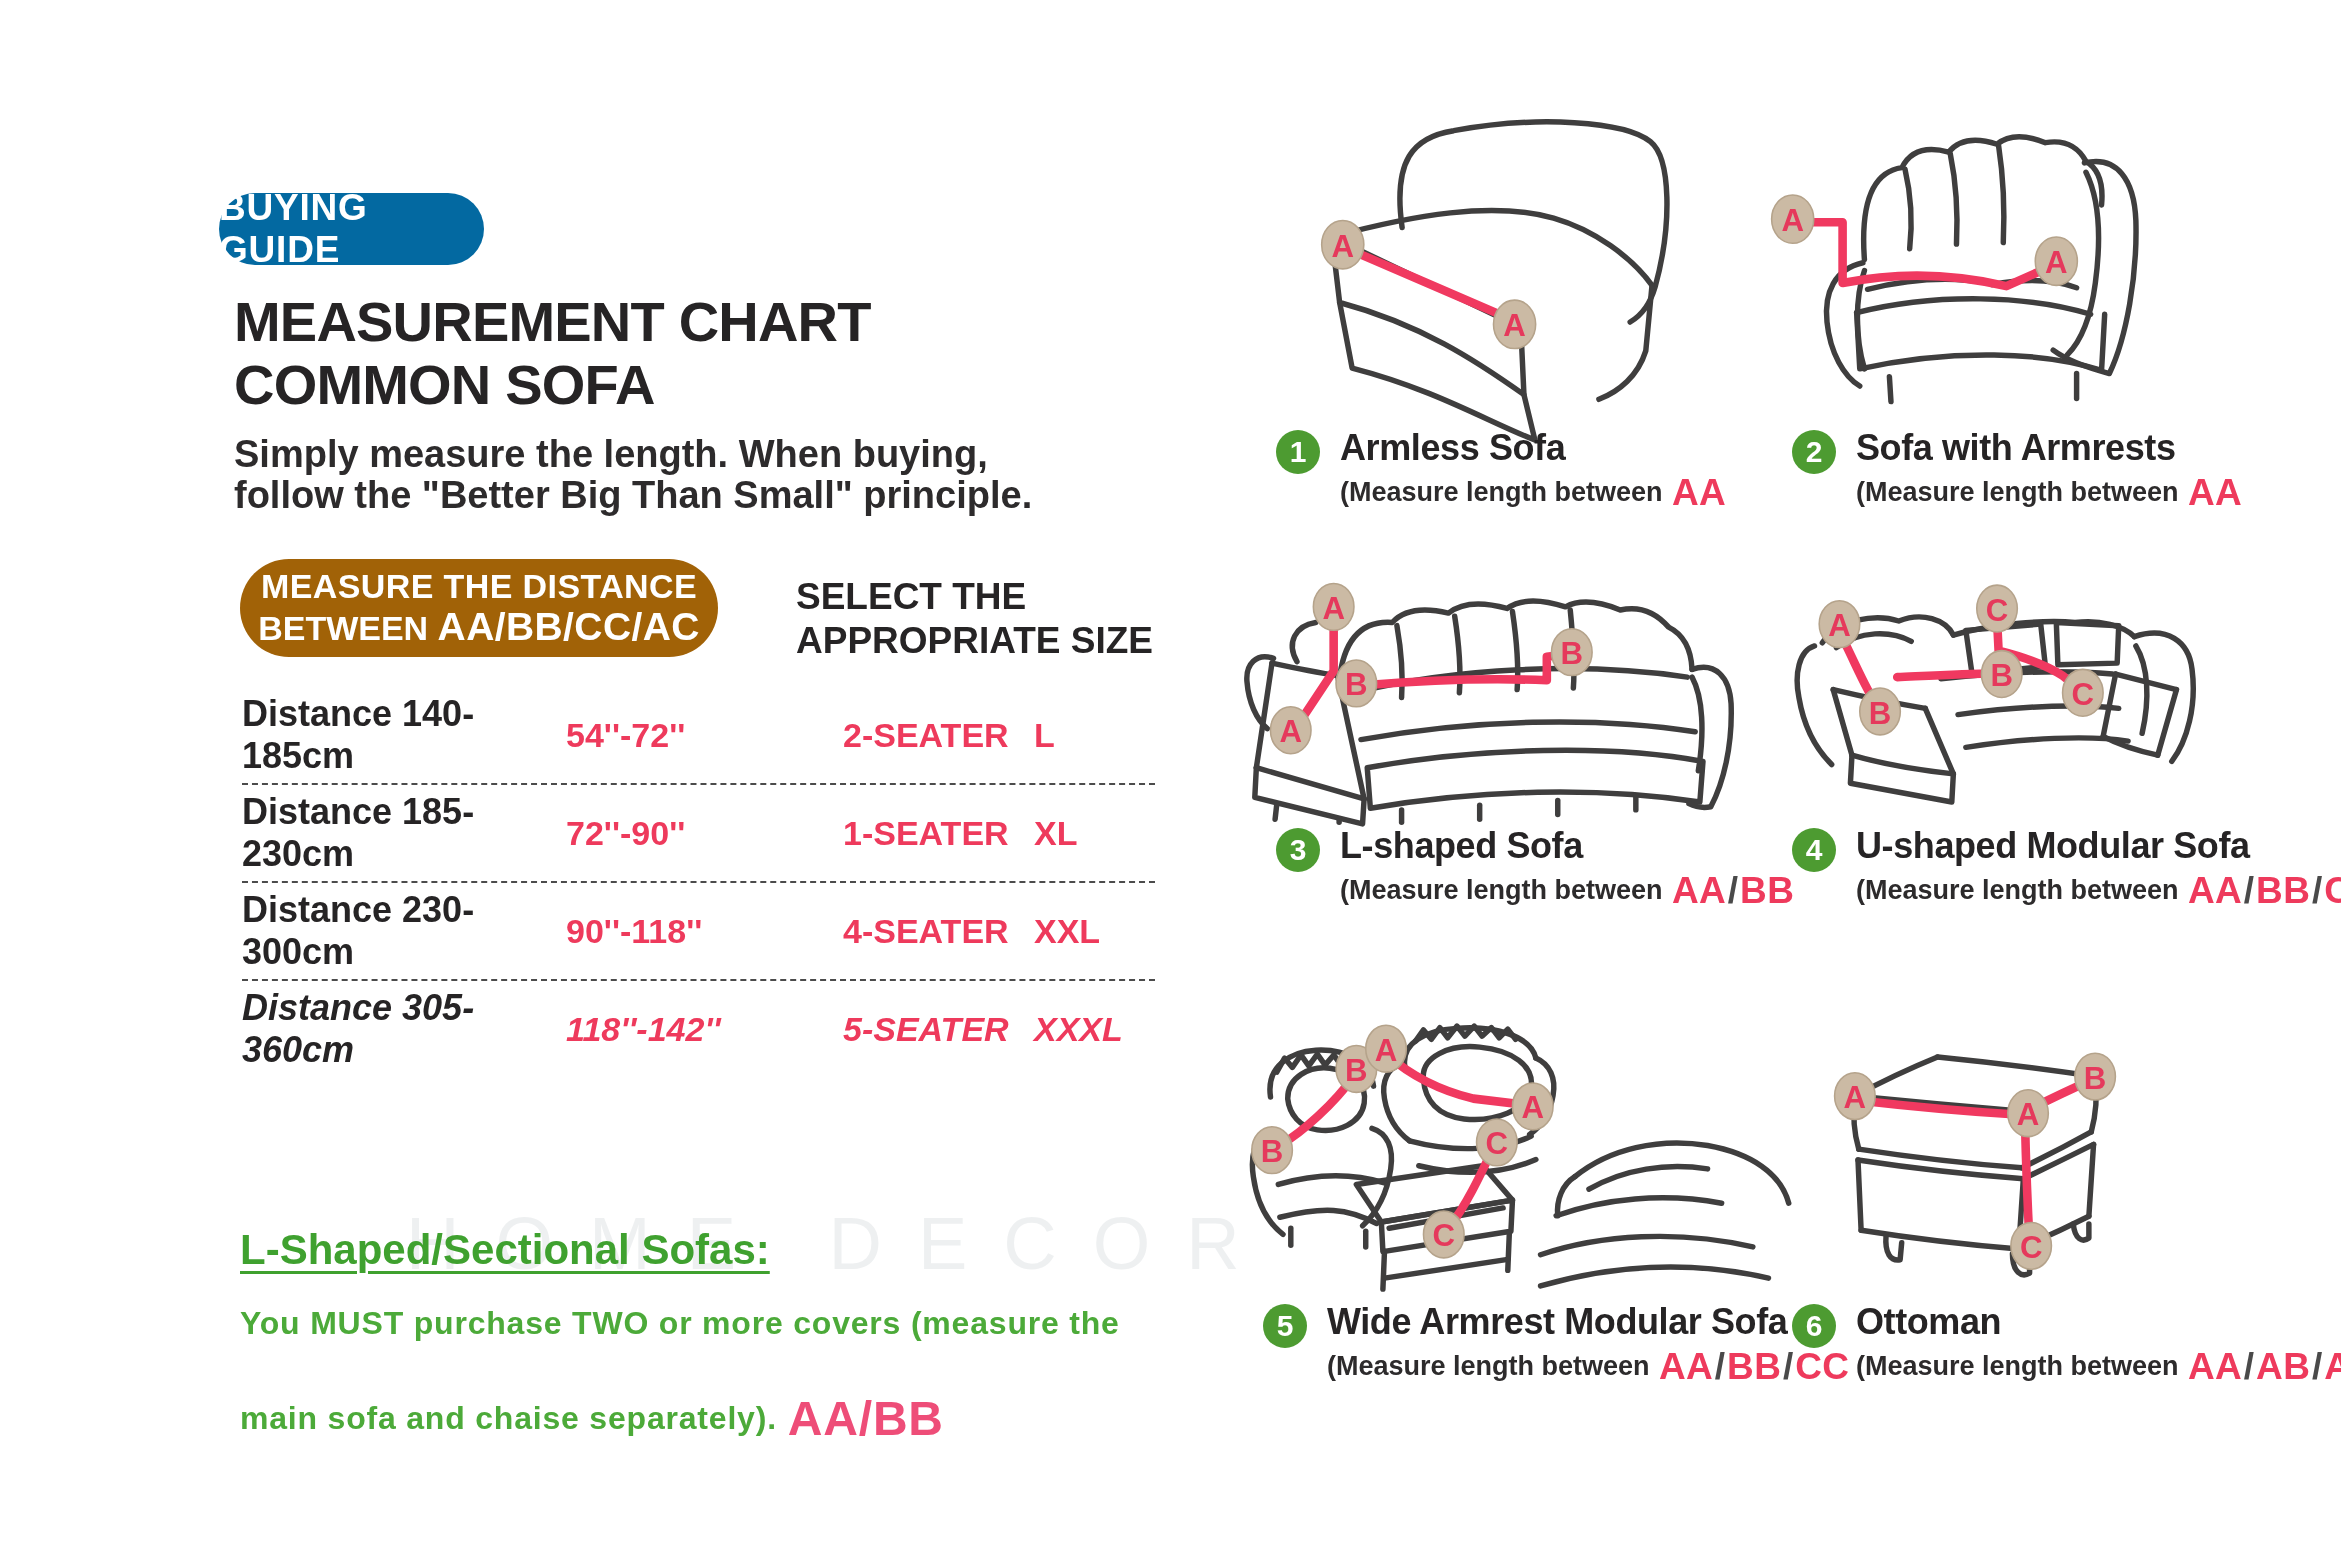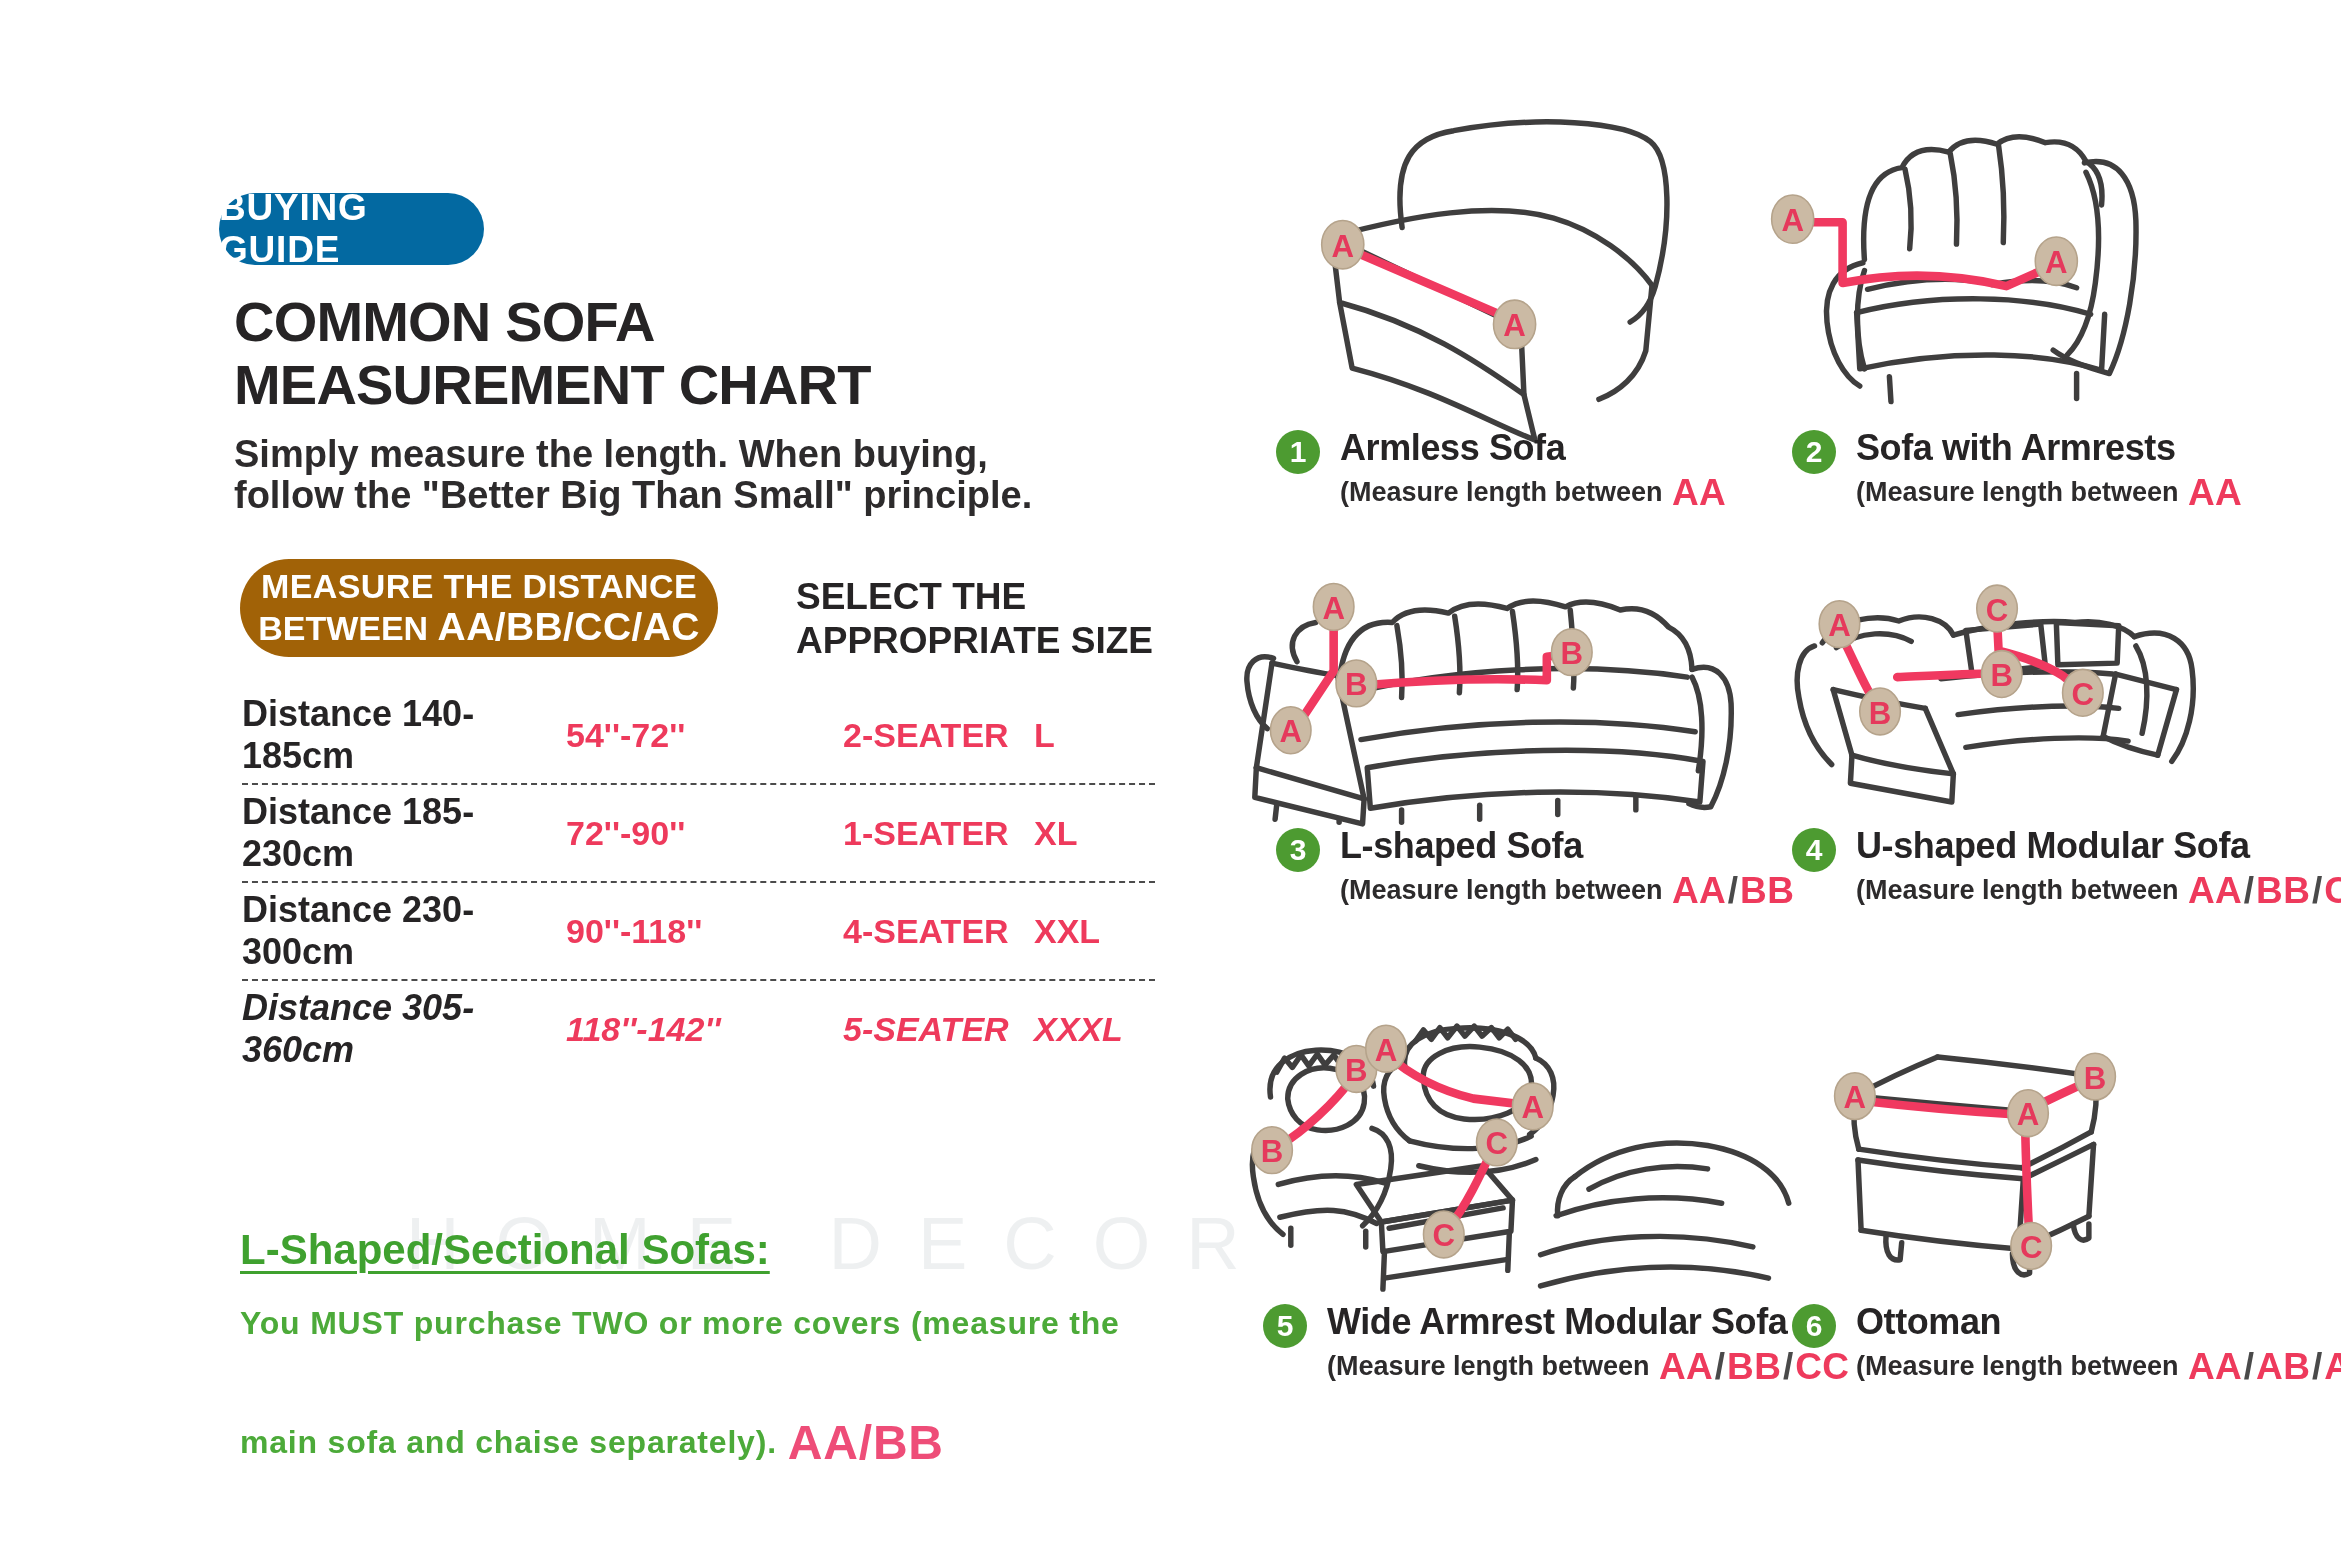--- a/index.html
+++ b/index.html
@@ -22,21 +22,21 @@
          font-size:37px;line-height:44px;font-weight:900;color:#262425;}
   .size-table{position:absolute;left:242px;top:687px;width:913px;}
   .trow{display:grid;grid-template-columns:324px 277px 191px 1fr;align-items:center;height:96px;
         border-bottom:2.3px dashed #4b4b4b;}
   .trow:last-child{border-bottom:none;font-style:italic;}
   .c-dist{font-size:36px;font-weight:800;color:#262425;}
   .c-inch,.c-seat,.c-size{font-size:34px;font-weight:800;color:#ee3a5c;}
   .note-heading{position:absolute;left:240px;top:1226px;font-size:42px;font-weight:800;color:#3fa12f;
         text-decoration:underline;text-decoration-thickness:3.1px;text-underline-offset:7px;}
   .note-line1{position:absolute;left:240px;top:1305px;font-size:32px;font-weight:600;color:#4caa39;letter-spacing:0.8px;}
-  .note-line2{position:absolute;left:240px;top:1391px;font-size:32px;font-weight:600;color:#4caa39;letter-spacing:0.8px;margin-top:24px;}
+  .note-line2{position:absolute;left:240px;top:1391px;font-size:32px;font-weight:600;color:#4caa39;letter-spacing:0.8px;}
   .note-codes{font-size:48px;font-weight:800;color:#ee4d78;margin-left:11px;vertical-align:-6.2px;letter-spacing:0.8px;}
   .watermark{position:absolute;left:406px;top:1201px;font-size:74px;font-weight:400;letter-spacing:36px;
         color:rgba(125,138,145,0.13);}
   
   svg.diagram{position:absolute;overflow:visible;}
   .ln path{fill:none;stroke:#3f3e3e;stroke-width:7;stroke-linecap:round;stroke-linejoin:round;}
   .ms{fill:none;stroke:#f03960;stroke-width:11;stroke-linecap:round;stroke-linejoin:round;}
   .marker ellipse{fill:#cbbaa4;stroke:#b5a38b;stroke-width:2;}
   .marker text{font-family:"Liberation Sans",sans-serif;font-size:40px;font-weight:700;fill:#e5395c;
         text-anchor:middle;dominant-baseline:central;}
@@ -52,22 +52,22 @@
 </head>
 <body>
 
 <div id="canvas">
 
   <div class="watermark">HOME DECOR</div>
 
   <div class="badge">BUYING GUIDE</div>
 
   <div class="title">
+    <div>MEASUREMENT CHART</div>
     <div>COMMON SOFA</div>
-    <div>MEASUREMENT CHART</div>
   </div>
 
   <div class="subtitle">
     <div>Simply measure the length. When buying,</div>
     <div>follow the "Better Big Than Small" principle.</div>
   </div>
 
   <div class="pill-header">
     <div class="pill-line1">MEASURE THE DISTANCE</div>
     <div class="pill-line2">

